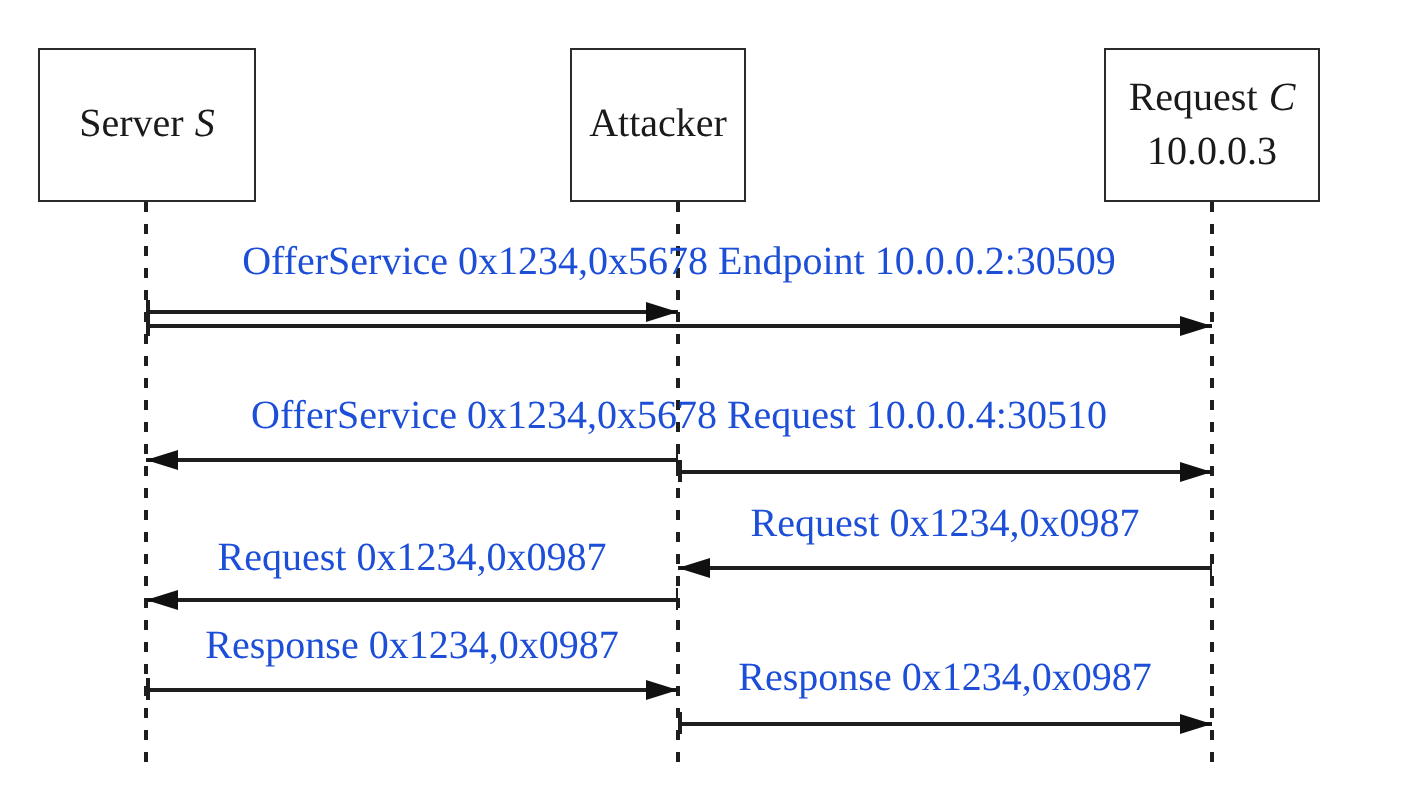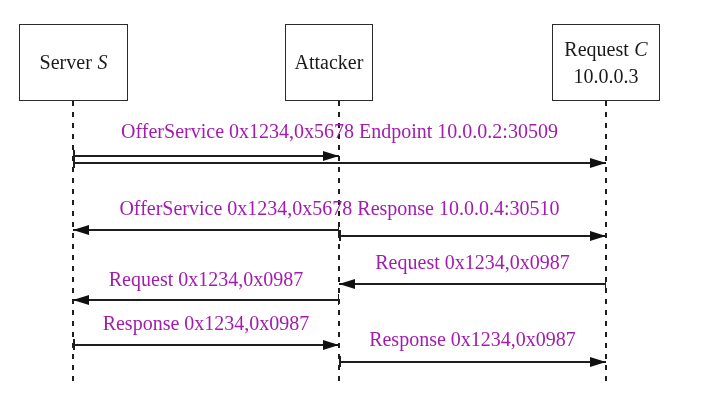--- a/index.html
+++ b/index.html
@@ -22,21 +22,21 @@
   }
   .arrow{position:absolute;height:1.5px;background:#1e1e1e;}
   .head{position:absolute;width:0;height:0;top:-4.3px;}
   .head-right{right:0;border-left:16px solid #101010;border-top:5px solid transparent;border-bottom:5px solid transparent;}
   .head-left{left:0;border-right:16px solid #101010;border-top:5px solid transparent;border-bottom:5px solid transparent;}
   .tick{position:absolute;width:1.5px;height:11px;top:-4.7px;background:#1e1e1e;}
   .tick-left{left:0;}
   .tick-right{right:0;}
   .msg-label{
     position:absolute;text-align:center;font-size:20px;line-height:1.1;
-    white-space:nowrap;color:#a21caf;
+    white-space:nowrap;color:#1d4ed8;
   }
 </style>
 </head>
 <body>
 
 <div class="stage">
 
   <div class="actor-box" style="left:19px;top:24px;width:109px;">
     <div><span>Server</span><i class="mvar mvar-after">S</i></div>
   </div>
@@ -57,21 +57,21 @@
   <div class="msg-label" style="left:73px;top:120px;width:533px;">OfferService 0x1234,0x5678 Endpoint 10.0.0.2:30509</div>
   <div class="arrow" style="left:73px;top:155px;width:266px;">
     <div class="tick tick-left"></div>
     <div class="head head-right"></div>
   </div>
   <div class="arrow" style="left:73px;top:162px;width:533px;">
     <div class="tick tick-left"></div>
     <div class="head head-right"></div>
   </div>
 
-  <div class="msg-label" style="left:73px;top:197px;width:533px;">OfferService 0x1234,0x5678 Response 10.0.0.4:30510</div>
+  <div class="msg-label" style="left:73px;top:197px;width:533px;">OfferService 0x1234,0x5678 Request 10.0.0.4:30510</div>
   <div class="arrow" style="left:73px;top:229px;width:266px;">
     <div class="tick tick-right"></div>
     <div class="head head-left"></div>
   </div>
   <div class="arrow" style="left:339px;top:235px;width:267px;">
     <div class="tick tick-left"></div>
     <div class="head head-right"></div>
   </div>
 
   <div class="msg-label" style="left:339px;top:251px;width:267px;">Request 0x1234,0x0987</div>

